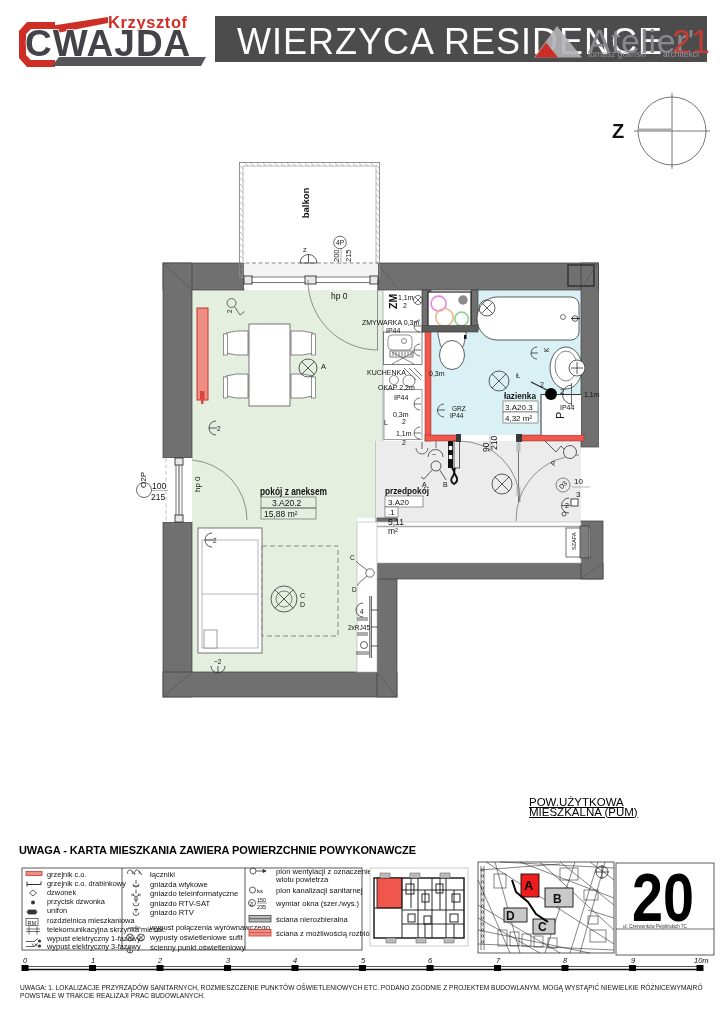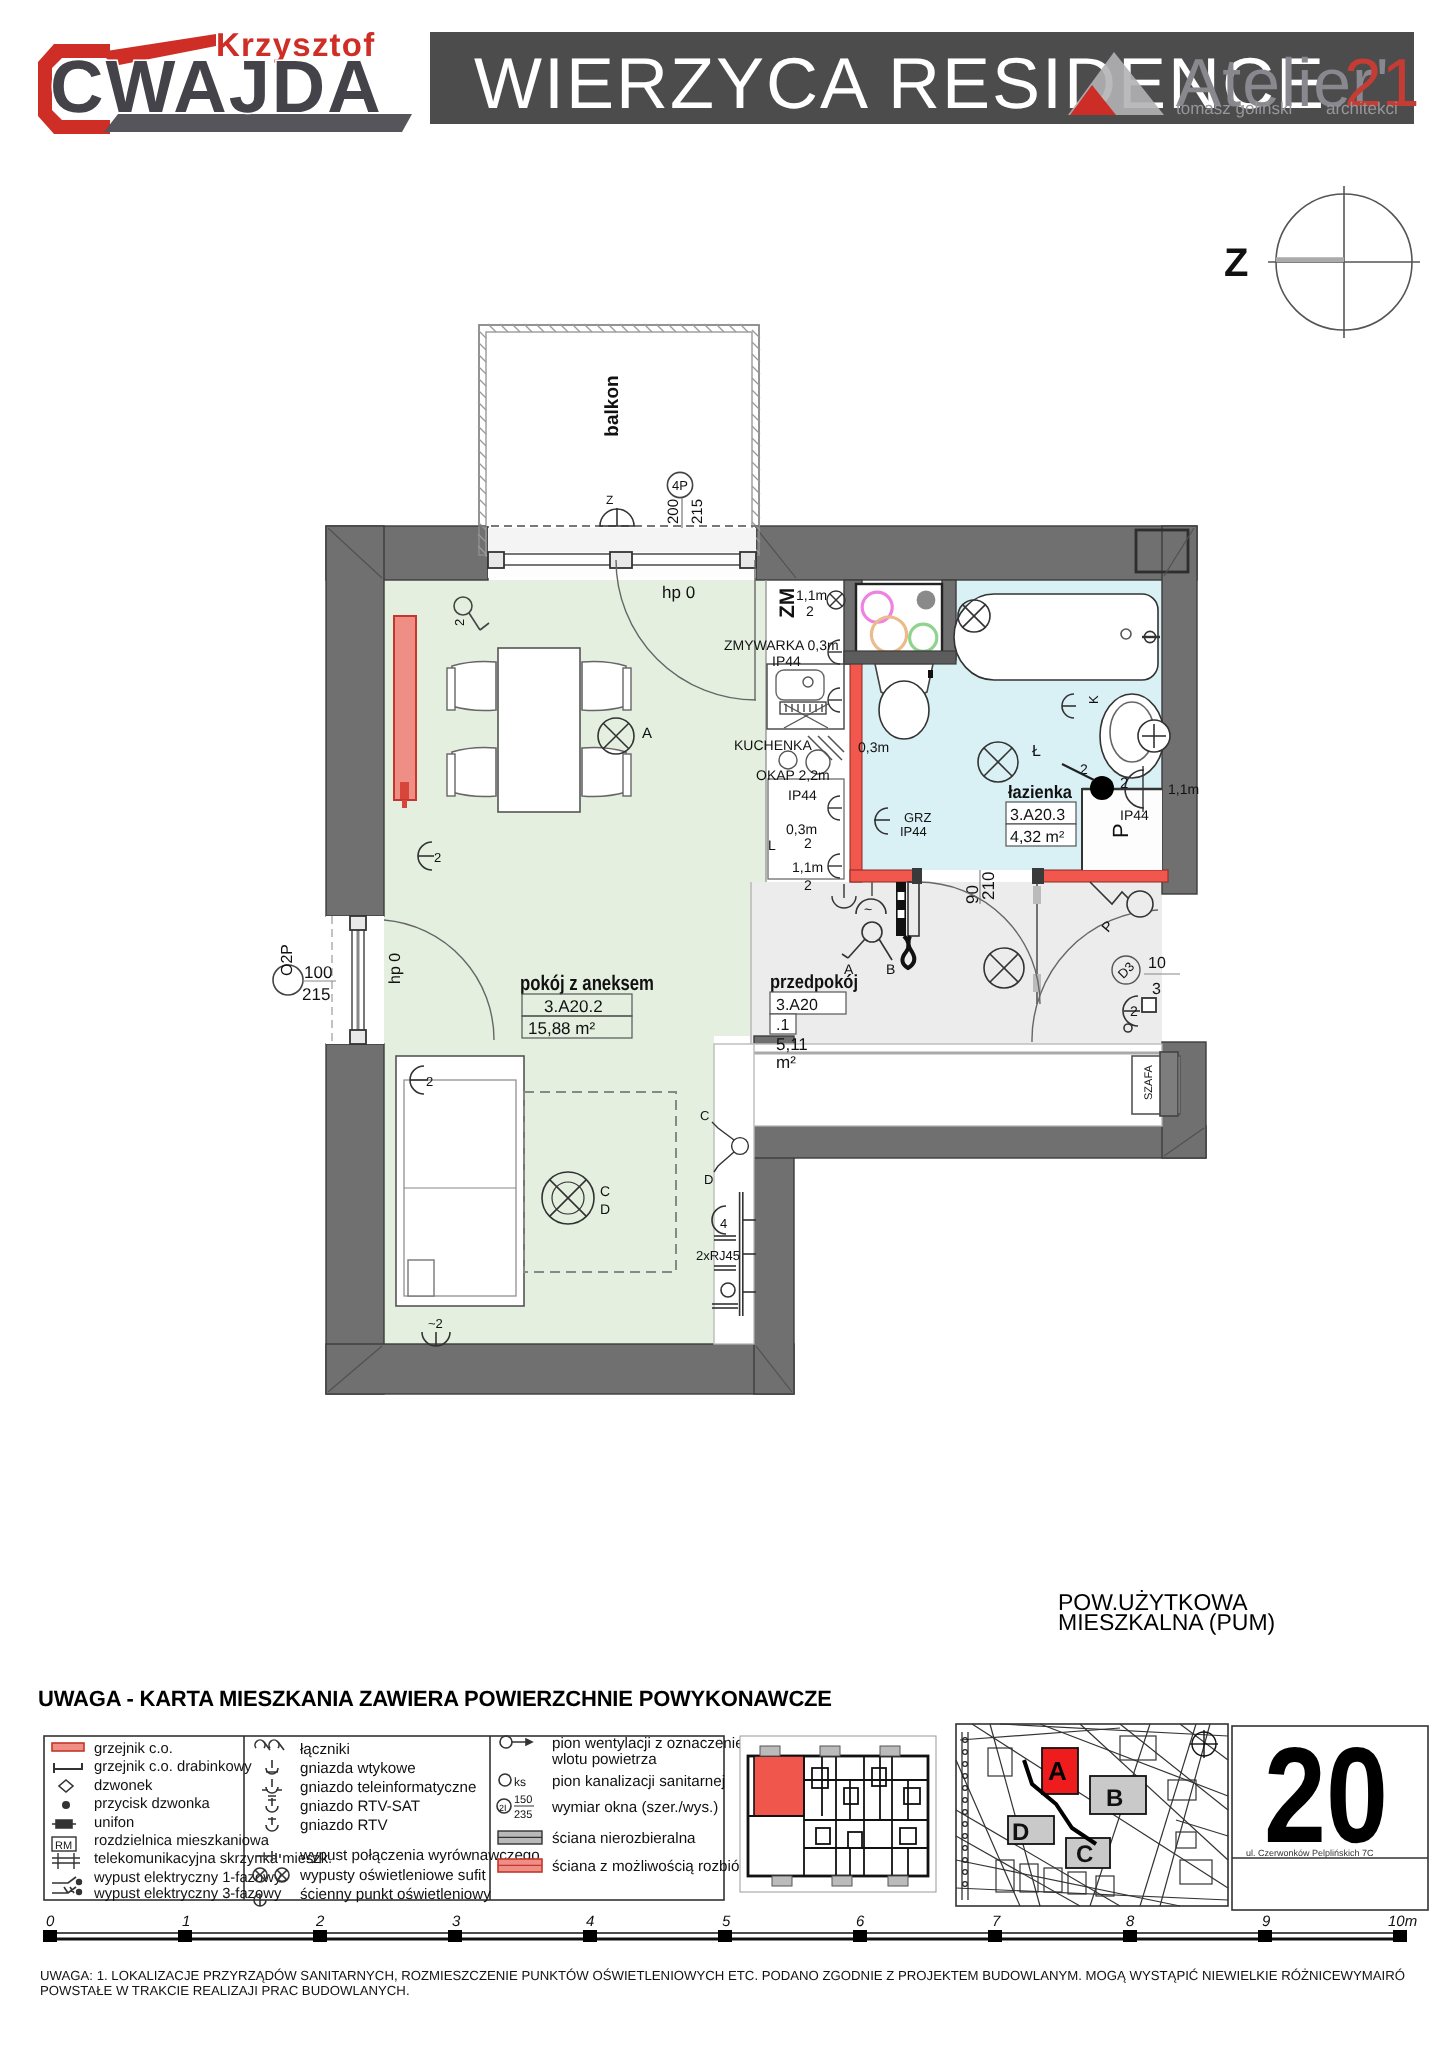--- a/index.html
+++ b/index.html
@@ -414,21 +414,21 @@
 </g>
 <g id="roomlabel">
   <text x="260" y="495" font-size="10.5" font-weight="bold" fill="#111" textLength="67" lengthAdjust="spacingAndGlyphs">pokój z aneksem</text>
   <rect x="261" y="497" width="55" height="11" fill="none" stroke="#555" stroke-width="0.6"></rect>
   <text x="272" y="506" font-size="8.5" fill="#111">3.A20.2</text>
   <rect x="261" y="508" width="55" height="11" fill="none" stroke="#555" stroke-width="0.6"></rect>
   <text x="264" y="517" font-size="8.5" fill="#111">15,88 m²</text>
 </g>
 </svg>
 
-<div class="abs" style="left:529px;top:798px;font-size:11.5px;color:#000;line-height:9.5px;">POW.UŻYTKOWA<br>MIESZKALNA (PUM)</div>
+<div class="abs" style="left:529px;top:798px;font-size:11.5px;color:#000;line-height:9.5px;text-decoration:underline;">POW.UŻYTKOWA<br>MIESZKALNA (PUM)</div>
 
 <div class="abs" style="left:19px;top:844px;font-size:11px;font-weight:bold;color:#000;letter-spacing:-0.1px;">UWAGA - KARTA MIESZKANIA ZAWIERA POWIERZCHNIE POWYKONAWCZE</div>
 
 <svg class="abs" style="left:0;top:855px" width="724" height="169" viewBox="0 855 724 169">
 
 <g id="legendbox" fill="none" stroke="#333" stroke-width="0.8">
   <rect x="22" y="868" width="340" height="82"></rect>
   <line x1="122" y1="868" x2="122" y2="950"></line>
   <line x1="245" y1="868" x2="245" y2="950"></line>
 </g>

